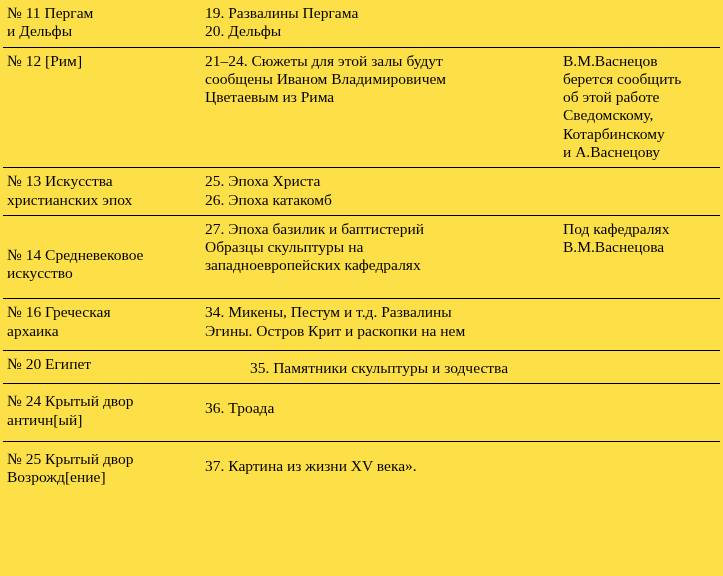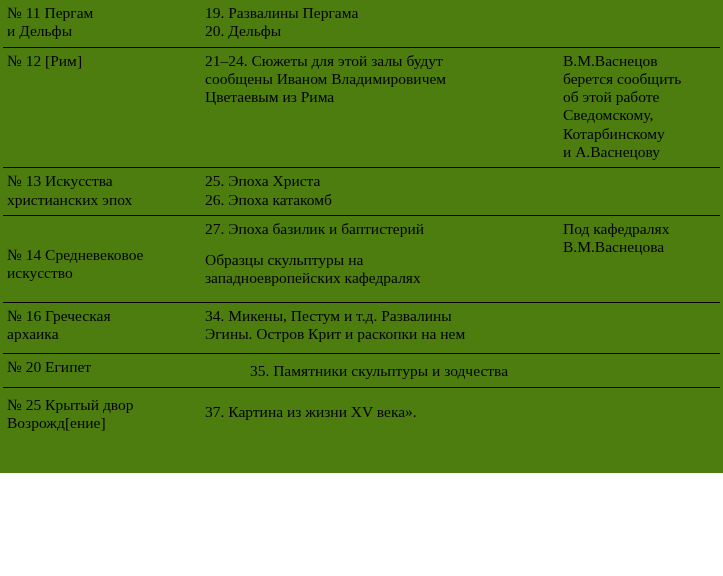--- a/index.html
+++ b/index.html
@@ -10,22 +10,22 @@
   body {
     width: 723px;
     height: 576px;
     font-family: "Liberation Serif", "DejaVu Serif", serif;
     color: #000000;
     overflow: hidden;
   }
   .page {
     position: relative;
     width: 723px;
-    height: 473px;
-    background: #4d7c0f;
+    height: 576px;
+    background: #fde047;
   }
   table.doc-table {
     width: 717px;
     margin: 0 3px;
     border-collapse: collapse;
     table-layout: fixed;
     font-size: 15.5px;
     line-height: 1.18;
   }
   table.doc-table td {
@@ -52,21 +52,21 @@
   .cell-line {
     display: block;
     white-space: pre-wrap;
   }
   .mid-vert {
     
     vertical-align: middle;
     margin-left: 28px;
   }
   td.tall { padding-bottom: 10px; }
-  .gap-top { margin-top: 13px; }
+  .gap-top { }
 </style>
 </head>
 <body>
 
 <div class="page">
   <table class="doc-table">
     <colgroup>
       <col style="width:198px">
       <col style="width:358px">
       <col style="width:161px">
@@ -148,20 +148,30 @@
       <tr class="rule-top">
         <td class="col-a" style="padding-bottom:10px;">
           <span class="cell-line">№ 20 Египет</span>
         </td>
         <td class="col-b" style="padding-top:8px;text-align:center;">
           <span class="cell-line">35. Памятники скульптуры и зодчества</span>
         </td>
         <td class="col-c"></td>
       </tr>
 
+      <tr class="rule-top">
+        <td class="col-a" style="padding-top:8px;padding-bottom:12px;">
+          <span class="cell-line">№ 24 Крытый двор</span>
+          <span class="cell-line">античн[ый]</span>
+        </td>
+        <td class="col-b" style="padding-top:15px;">
+          <span class="cell-line">36. Троада</span>
+        </td>
+        <td class="col-c"></td>
+      </tr>
 
       <tr class="rule-top">
         <td class="col-a" style="padding-top:8px;padding-bottom:12px;">
           <span class="cell-line">№ 25 Крытый двор</span>
           <span class="cell-line">Возрожд[ение]</span>
         </td>
         <td class="col-b" style="padding-top:15px;">
           <span class="cell-line">37. Картина из жизни XV века».</span>
         </td>
         <td class="col-c"></td>

